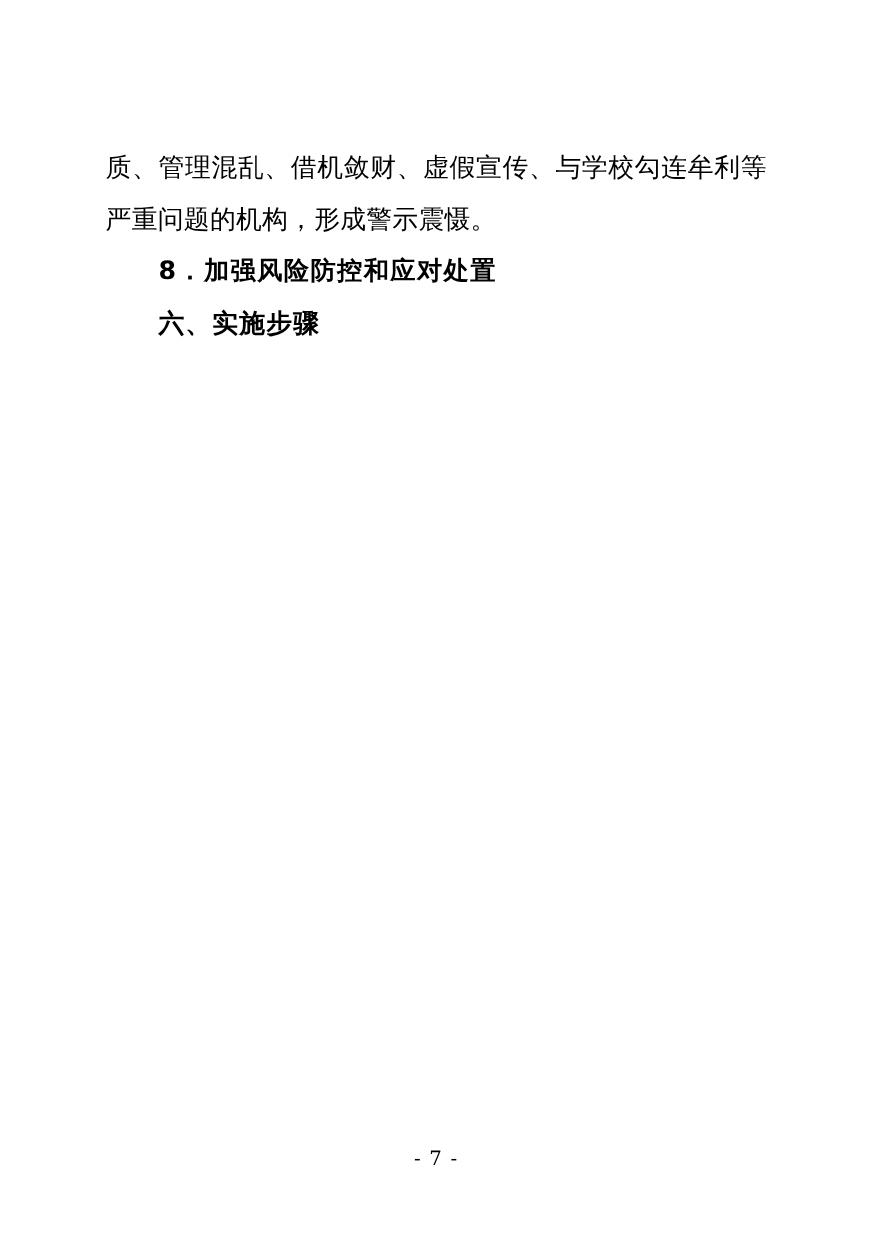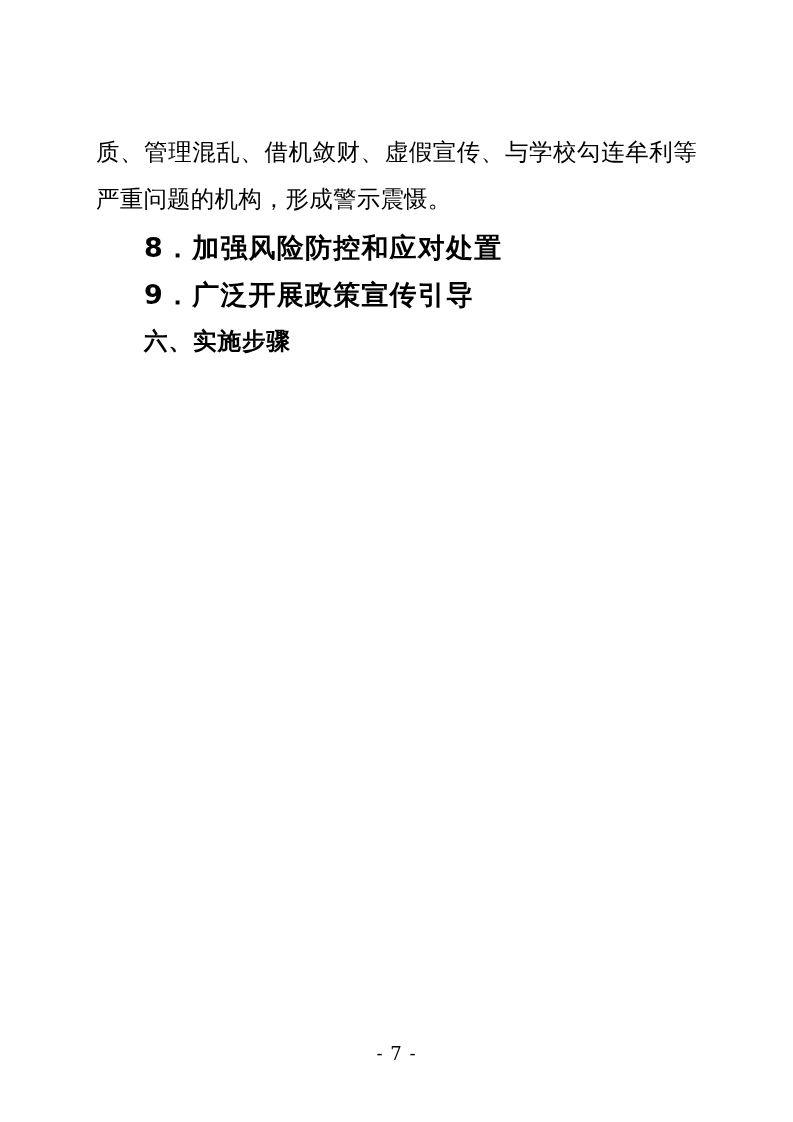--- a/index.html
+++ b/index.html
@@ -24,28 +24,28 @@
   .doc-body {
     width: 601px;
   }
   p.para {
     margin: 0 0 0 0;
     font-size: 23.5px;
     line-height: 47px;
     text-align: justify;
     text-justify: inter-ideograph;
     letter-spacing: 0.2px;
-    font-family: Liberation Mono, monospace;
+    font-family: Liberation Serif, serif;
   }
   p.para.indent {
     text-indent: 48px;
   }
   h3.heading-num {
     margin: 0;
-    font-size: 27px;
+    font-size: 23px;
     line-height: 47px;
     font-weight: bold;
     text-indent: 48px;
     letter-spacing: 1.2px;
     font-family: "DejaVu Sans", sans-serif;
   }
   h2.heading-sec {
     margin: 0;
     font-size: 23.5px;
     line-height: 47px;
@@ -70,21 +70,20 @@
 <body>
 
 <div class="page">
   <div class="doc-body">
 
     <p class="para">质、管理混乱、借机敛财、虚假宣传、与学校勾连牟利等严重问题的机构，形成警示震慑。</p>
 
     <h3 class="heading-num">8．加强风险防控和应对处置</h3>
 
 
-    <h3 class="heading-num">9．广泛开展政策宣传引导</h3>
 
 
     <h2 class="heading-sec">六、实施步骤</h2>
 
   </div>
 
   <div class="footer">- 7 -</div>
 </div>
 
 </body></html>

